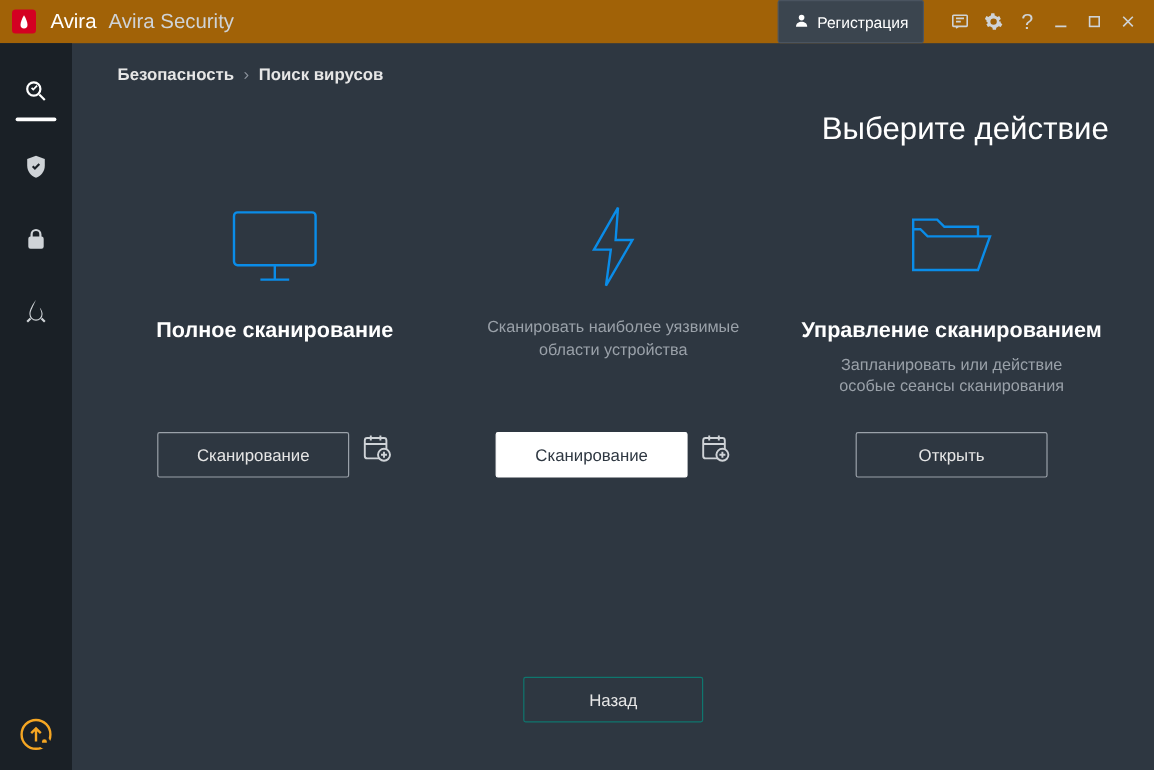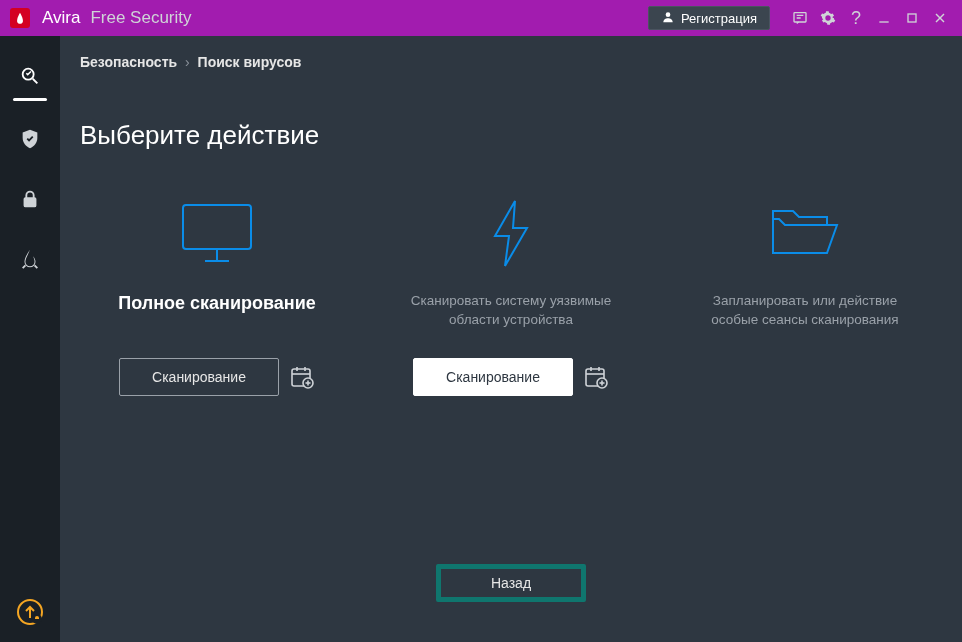--- a/index.html
+++ b/index.html
@@ -6,41 +6,41 @@
 body {
   width: 962px;
   height: 642px;
   background: #2e3741;
   font-family: -apple-system, BlinkMacSystemFont, "Segoe UI", Arial, sans-serif;
   color: #e6e6e6;
   overflow: hidden;
 }
 .titlebar {
   height: 36px;
-  background: #a21caf;
+  background: #a16207;
   display: flex;
   align-items: center;
   padding: 0 8px 0 10px;
 }
 .logo-wrap { display: flex; align-items: center; gap: 6px; }
 .logo-icon {
   width: 20px; height: 20px;
   background: #d40022;
   border-radius: 3px;
   display: flex; align-items: center; justify-content: center;
 }
 .logo-icon svg { width: 14px; height: 14px; }
 .brand { color: #fff; font-size: 17px; font-weight: 500; margin-left: 6px; }
 .brand-sub { color: #cfd3d7; font-size: 17px; font-weight: 400; margin-left: 4px; }
 .titlebar-spacer { flex: 1; }
 .register-btn {
   background: #3b454f;
   border: 1px solid #4a5460;
   color: #fff;
-  height: 24px;
+  height: 36px;
   padding: 0 12px;
   font-size: 13px;
   display: flex;
   align-items: center;
   gap: 6px;
   cursor: pointer;
   border-radius: 2px;
   margin-right: 16px;
 }
 .title-icon {
@@ -77,36 +77,36 @@
   margin-top: -8px; margin-bottom: 8px;
 }
 .sidebar-spacer { flex: 1; }
 .side-bottom {
   width: 28px; height: 28px;
   margin-bottom: 16px;
   cursor: pointer;
 }
 .content {
   flex: 1;
-  padding: 0 20px;
+  padding: 0 38px;
   position: relative;
 }
 .breadcrumb {
   padding: 18px 0 10px 0;
   font-size: 14px;
   font-weight: 600;
   color: #e6e6e6;
 }
 .breadcrumb .sep { color: #8a919a; margin: 0 4px; font-weight: 400; }
 .page-title {
-  text-align: left;
+  text-align: right;
   font-size: 26px;
   font-weight: 400;
   color: #fff;
-  margin-top: 40px;
+  margin-top: 12px;
   margin-bottom: 40px;
 }
 .cards {
   display: flex;
   justify-content: space-between;
   gap: 20px;
 }
 .card {
   flex: 1;
   display: flex;
@@ -132,21 +132,20 @@
 .card-desc {
   font-size: 13.5px;
   color: #9aa1a9;
   line-height: 1.4;
   max-width: 220px;
 }
 .card-actions {
   margin-top: auto;
   padding-top: 28px;
   display: flex;
-  align-items: center;
   gap: 10px;
 }
 .btn {
   border: 1px solid #9aa1a9;
   background: transparent;
   color: #e6e6e6;
   font-size: 14px;
   height: 38px;
   min-width: 160px;
   padding: 0 18px;
@@ -166,42 +165,42 @@
 }
 .schedule-icon svg { width: 26px; height: 26px; }
 .back-wrap {
   position: absolute;
   bottom: 40px;
   left: 0; right: 0;
   display: flex;
   justify-content: center;
 }
 .btn-back {
-  border: 5px solid #0f766e;
+  border: 1px solid #0f766e;
   background: transparent;
   color: #e6e6e6;
   font-size: 14px;
   height: 38px;
   min-width: 150px;
   cursor: pointer;
   border-radius: 2px;
 }
 </style>
 </head>
 <body>
 
 <div class="titlebar">
   <div class="logo-wrap">
     <div class="logo-icon">
       <svg viewBox="0 0 24 24">
           <path d="M12 3 C 9 8 7 13 7 17 C 7 20 9 22 12 22 C 15 22 17 20 17 17 C 17 13 15 8 12 3 Z" fill="#fff"></path>
         </svg>
     </div>
     <span class="brand">Avira</span>
-    <span class="brand-sub">Free Security</span>
+    <span class="brand-sub">Avira Security</span>
   </div>
   <div class="titlebar-spacer"></div>
   <button class="register-btn">
     <span>
       <svg width="14" height="14" viewBox="0 0 24 24" fill="#fff">
           <circle cx="12" cy="8" r="4"></circle>
           <path d="M4 21 C 4 16 8 14 12 14 C 16 14 20 16 20 21 Z"></path>
         </svg>
     </span>
     <span>Регистрация</span>
@@ -310,21 +309,21 @@
           </div>
         </div>
       </div>
 
       <div class="card">
         <div class="card-icon">
           <svg width="60" height="75" viewBox="0 0 60 75">
               <path d="M34 5 L14 40 L28 40 L24 70 L46 32 L32 32 Z"></path>
             </svg>
         </div>
-        <div class="card-desc">Сканировать систему уязвимые области устройства</div>
+        <div class="card-desc">Сканировать наиболее уязвимые области устройства</div>
         <div class="card-actions">
           <button class="btn btn-primary">Сканирование</button>
           <div class="schedule-icon">
             <svg viewBox="0 0 26 26" fill="none" stroke="#cfd3d7" stroke-width="1.6">
                 <rect x="3" y="5" width="18" height="17" rx="2"></rect>
                 <line x1="3" y1="10" x2="21" y2="10"></line>
                 <line x1="8" y1="3" x2="8" y2="7"></line>
                 <line x1="16" y1="3" x2="16" y2="7"></line>
                 <circle cx="19" cy="19" r="5" fill="#2e3741"></circle>
                 <line x1="19" y1="16.5" x2="19" y2="21.5"></line>
@@ -334,21 +333,25 @@
         </div>
       </div>
 
       <div class="card">
         <div class="card-icon">
           <svg width="80" height="65" viewBox="0 0 80 65">
               <path d="M8 18 L8 52 L62 52 L72 24 L20 24 L14 18 Z"></path>
               <path d="M8 18 L8 10 L28 10 L34 16 L62 16 L62 24"></path>
             </svg>
         </div>
+        <div class="card-title">Управление сканированием</div>
         <div class="card-desc">Запланировать или действие особые сеансы сканирования</div>
+        <div class="card-actions">
+          <button class="btn">Открыть</button>
+        </div>
       </div>
     </div>
 
     <div class="back-wrap">
       <button class="btn-back">Назад</button>
     </div>
   </div>
 </div>
 
 </body></html>

